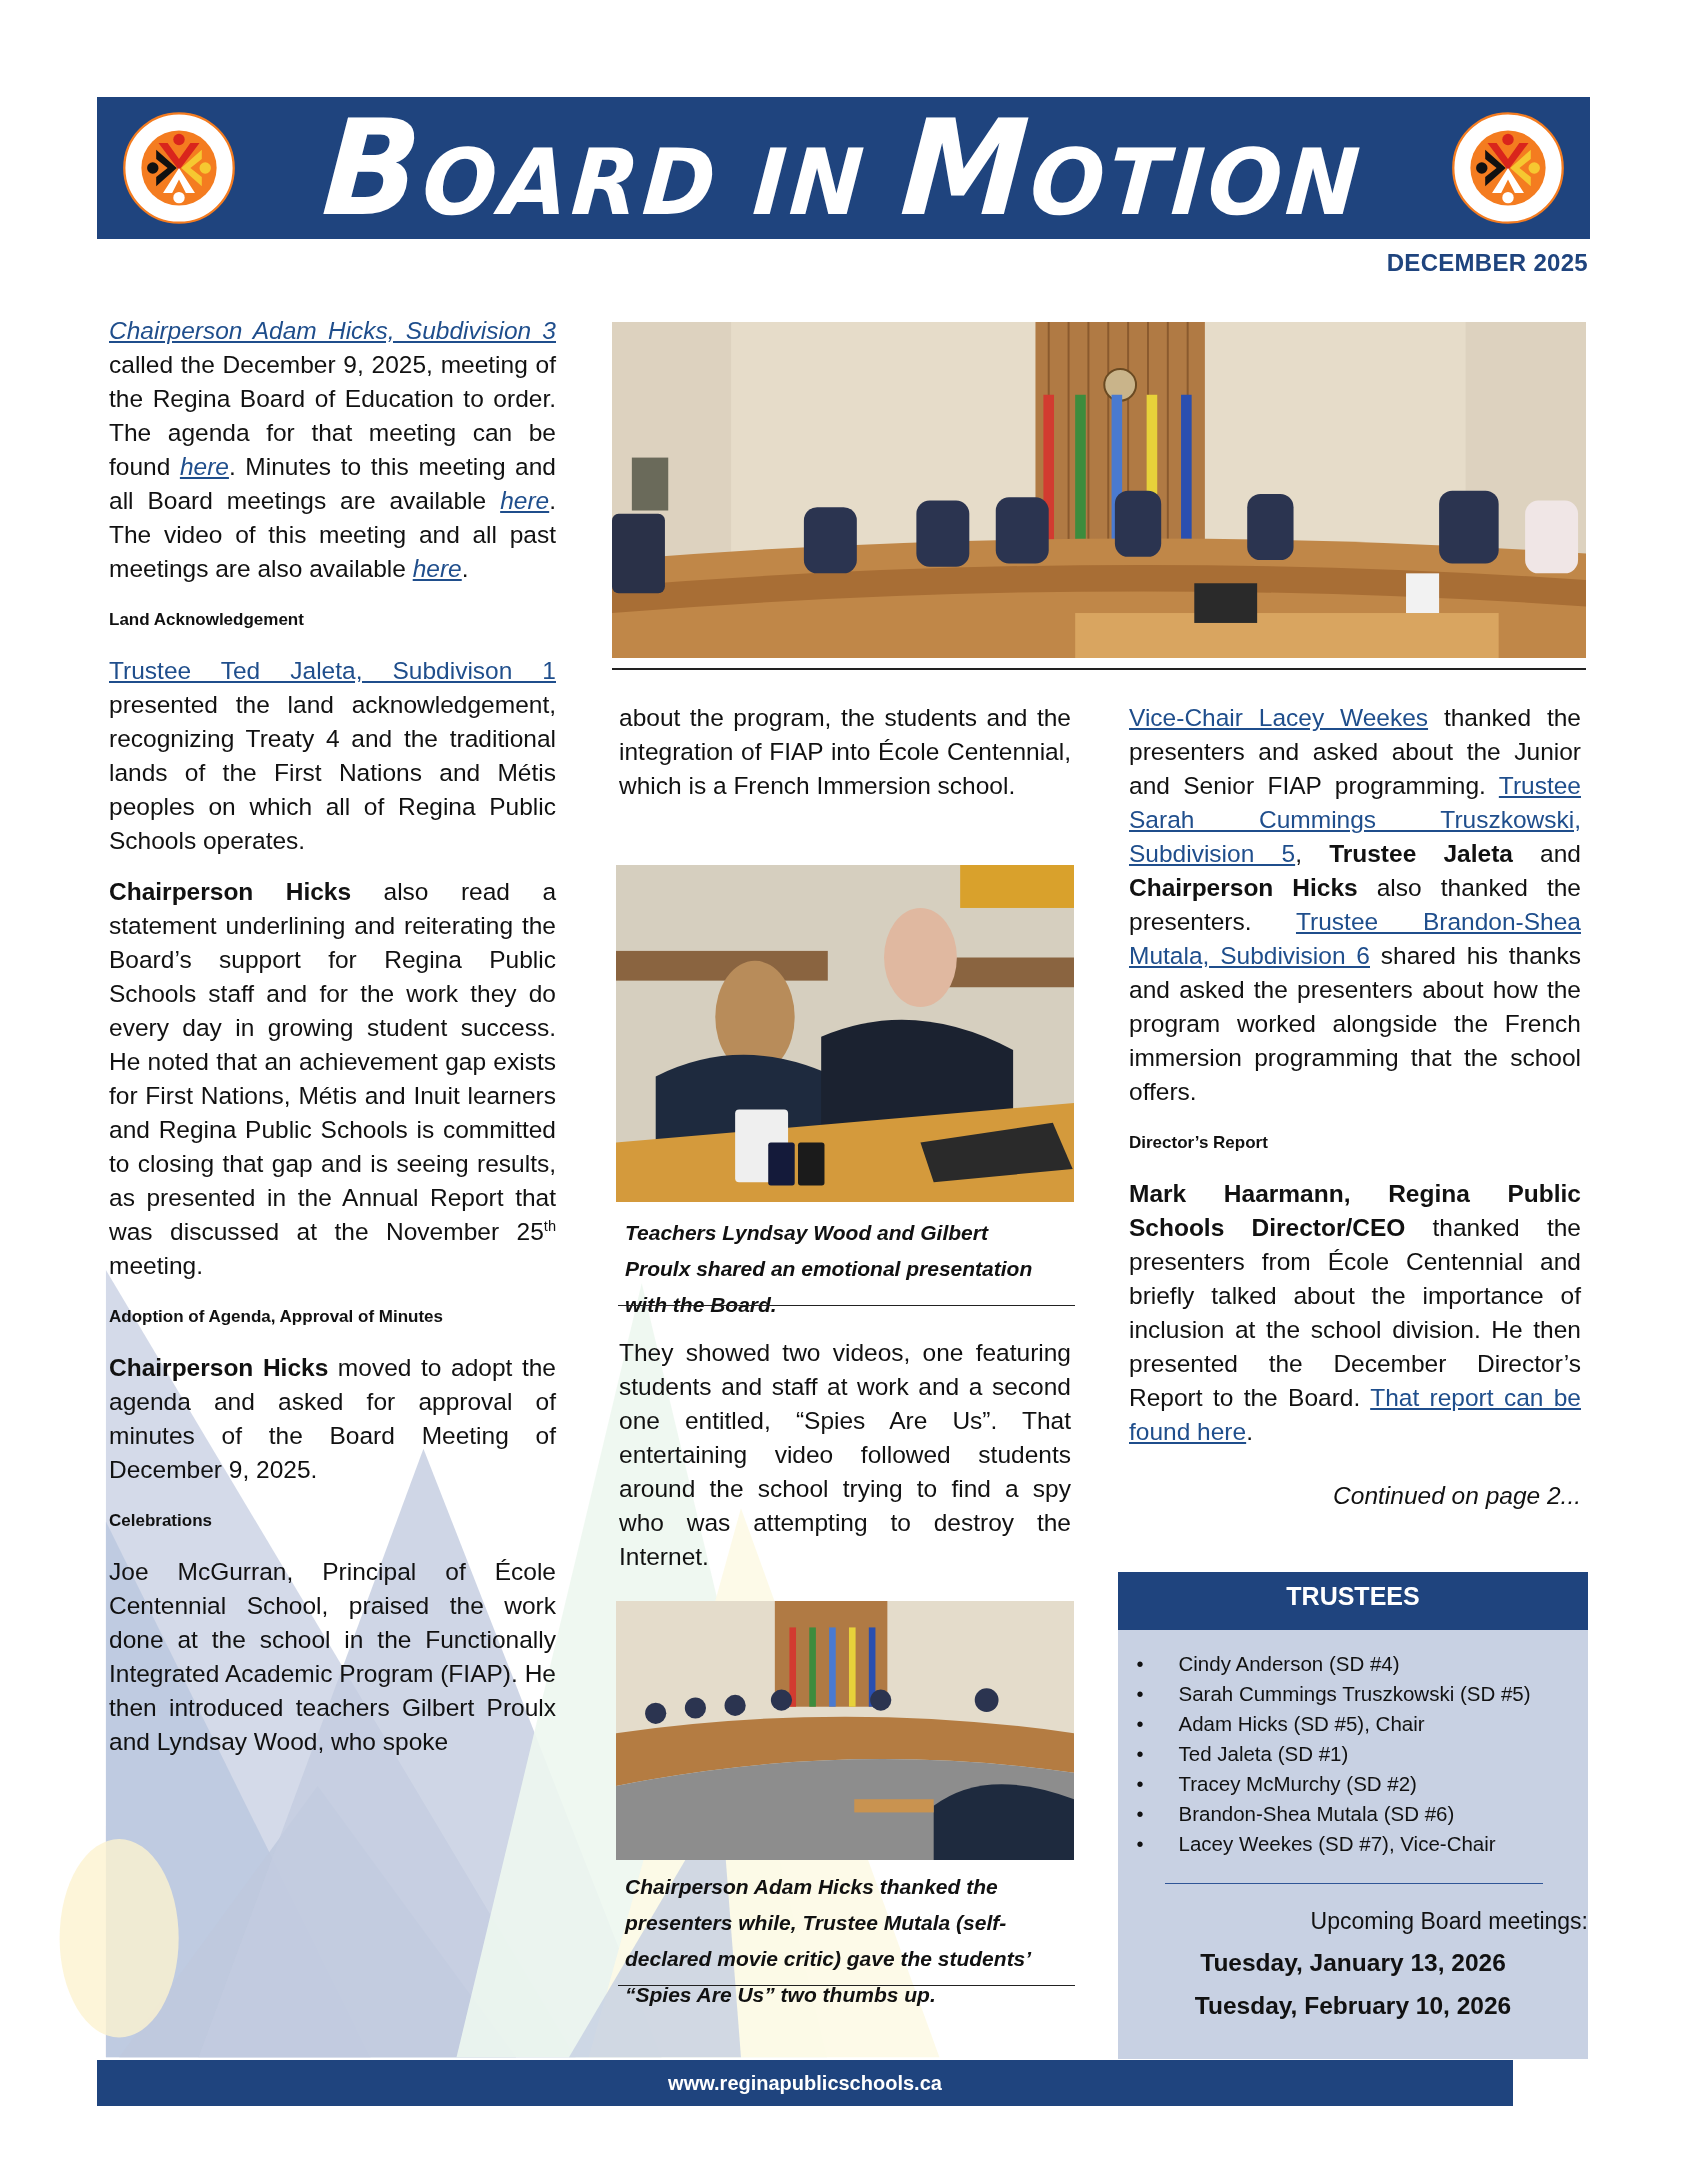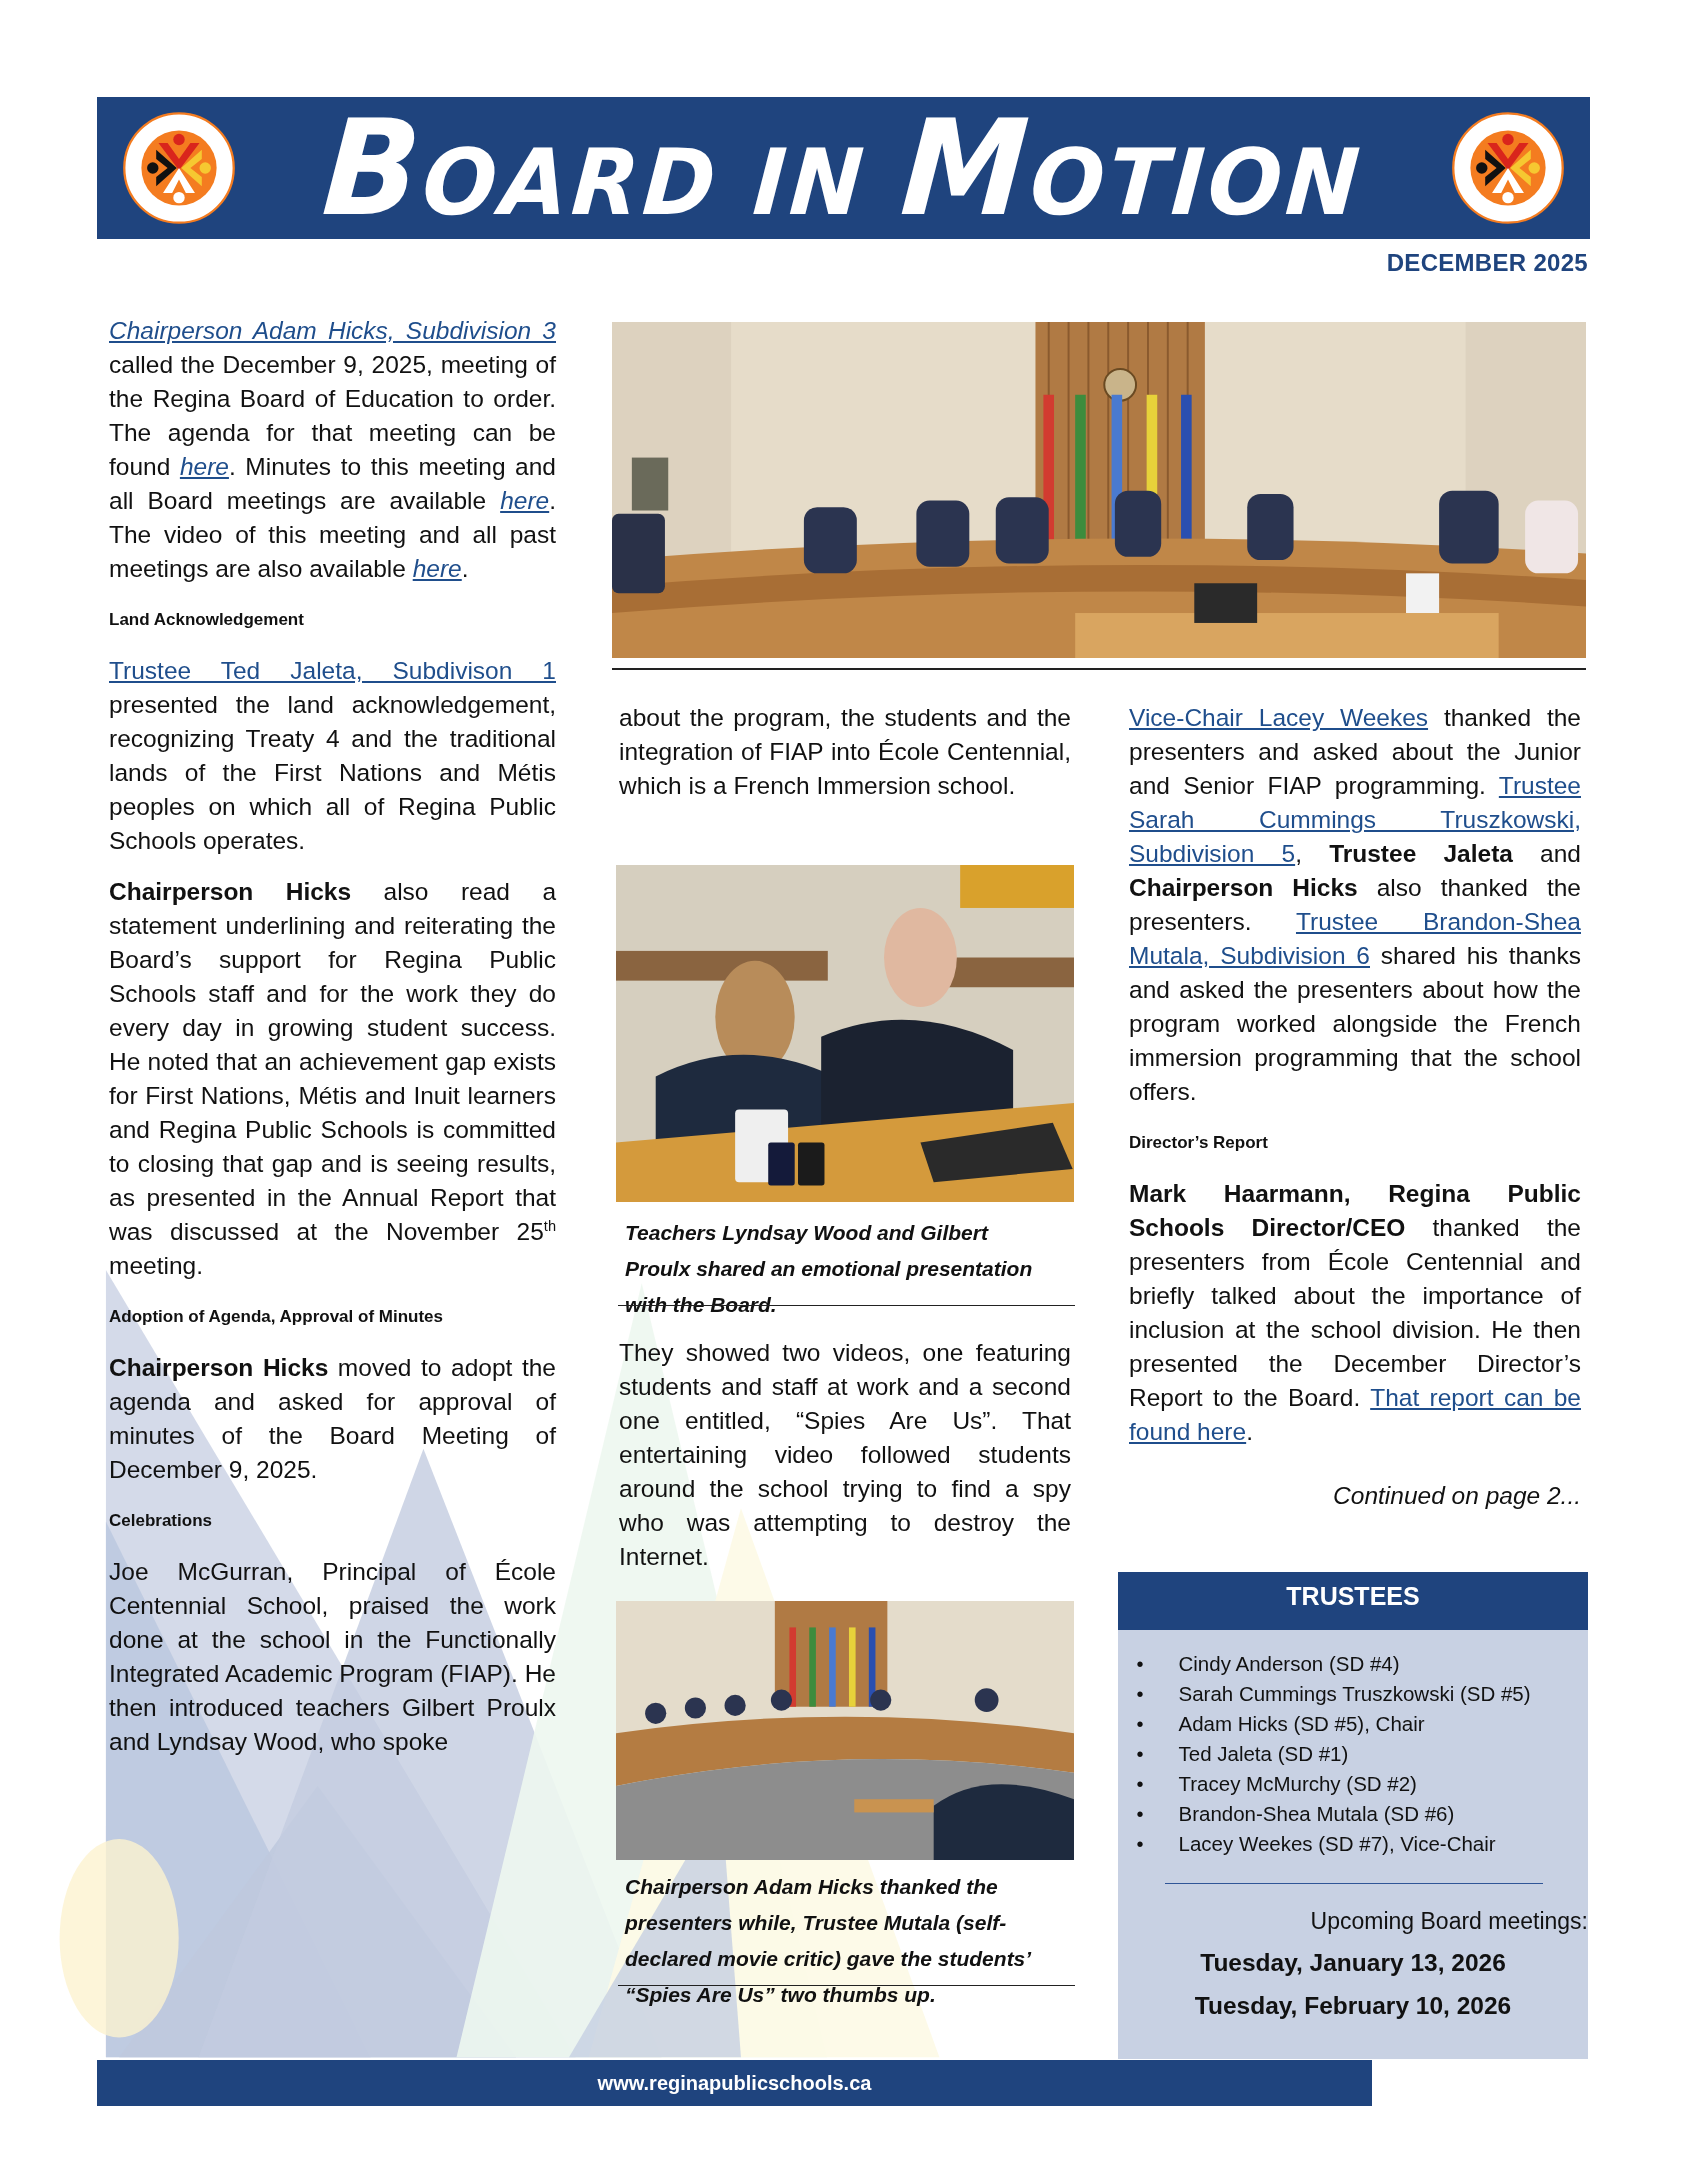--- a/index.html
+++ b/index.html
@@ -46,21 +46,21 @@
   .trustees { position: absolute; left: 1118px; top: 1572px; width: 470px; height: 487px; background: #c8d1e3; z-index: 2; }
   .trustees-head { height: 58px; background: #1f447e; color: #fff; font-weight: bold; font-size: 25px; text-align: center; line-height: 49px; }
   .trustees ul { list-style: none; padding: 18.5px 0 0 18.5px; }
   .trustees li { font-size: 20.5px; line-height: 30px; display: flex; }
   .trustees li .bullet { width: 42px; font-size: 20px; }
   .trustees .divider { width: 378px; height: 1.3px; background: #2f5597; margin: 24px 0 0 47px; }
   .upcoming { text-align: right; font-size: 23px; margin-top: 24px; }
   .meeting-date { text-align: center; font-size: 24.5px; font-weight: bold; margin-top: 14.6px; }
 
   
-  .footer { position: absolute; left: 97px; top: 2060px; width: 1275px; height: 46px; background: #1f447e; z-index: 2;
+  .footer { position: absolute; left: 97px; top: 2060px; width: 1416px; height: 46px; background: #1f447e; z-index: 2;
     color: #fff; text-align: center; font-weight: bold; font-size: 20px; line-height: 46px; }
 </style>
 </head>
 <body>
 
 <svg class="bg-deco" viewBox="0 0 2550 3300">
   <polygon points="160,1920 160,3110 870,3110" fill="#c9d1e3" opacity="0.8"></polygon>
   <polygon points="160,2300 160,3110 560,3110" fill="#b7c4dd" opacity="0.7"></polygon>
   <polygon points="480,2700 180,3110 780,3110" fill="#bfc9de" opacity="0.9"></polygon>
   <polygon points="640,2190 300,3110 1000,3110" fill="#c3cce0" opacity="0.8"></polygon>

